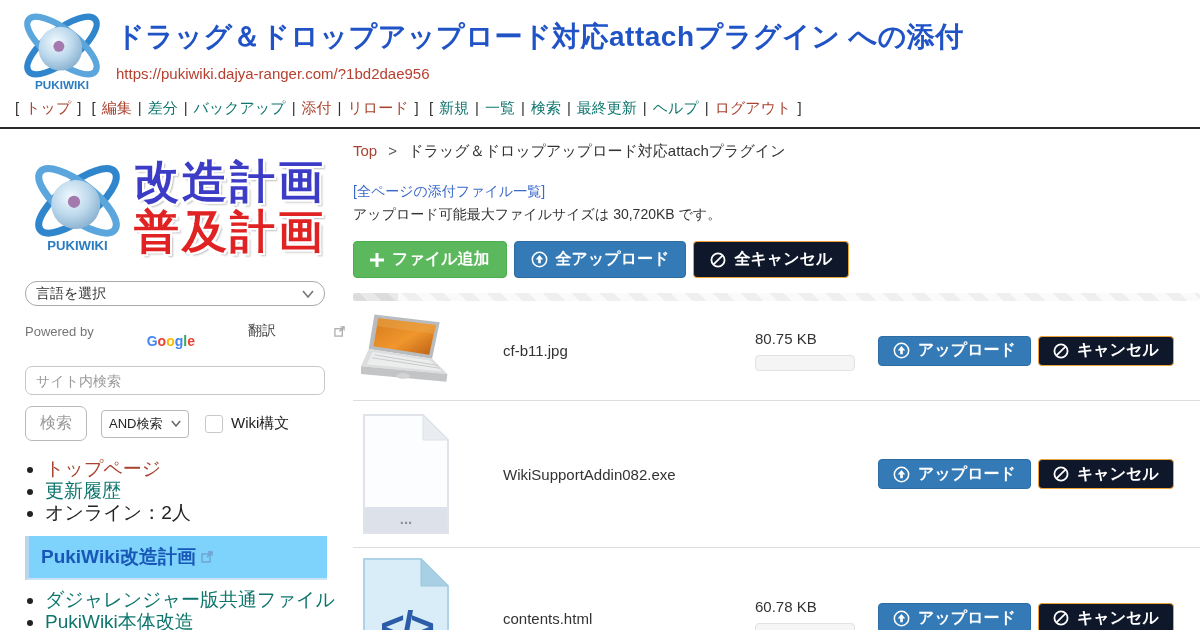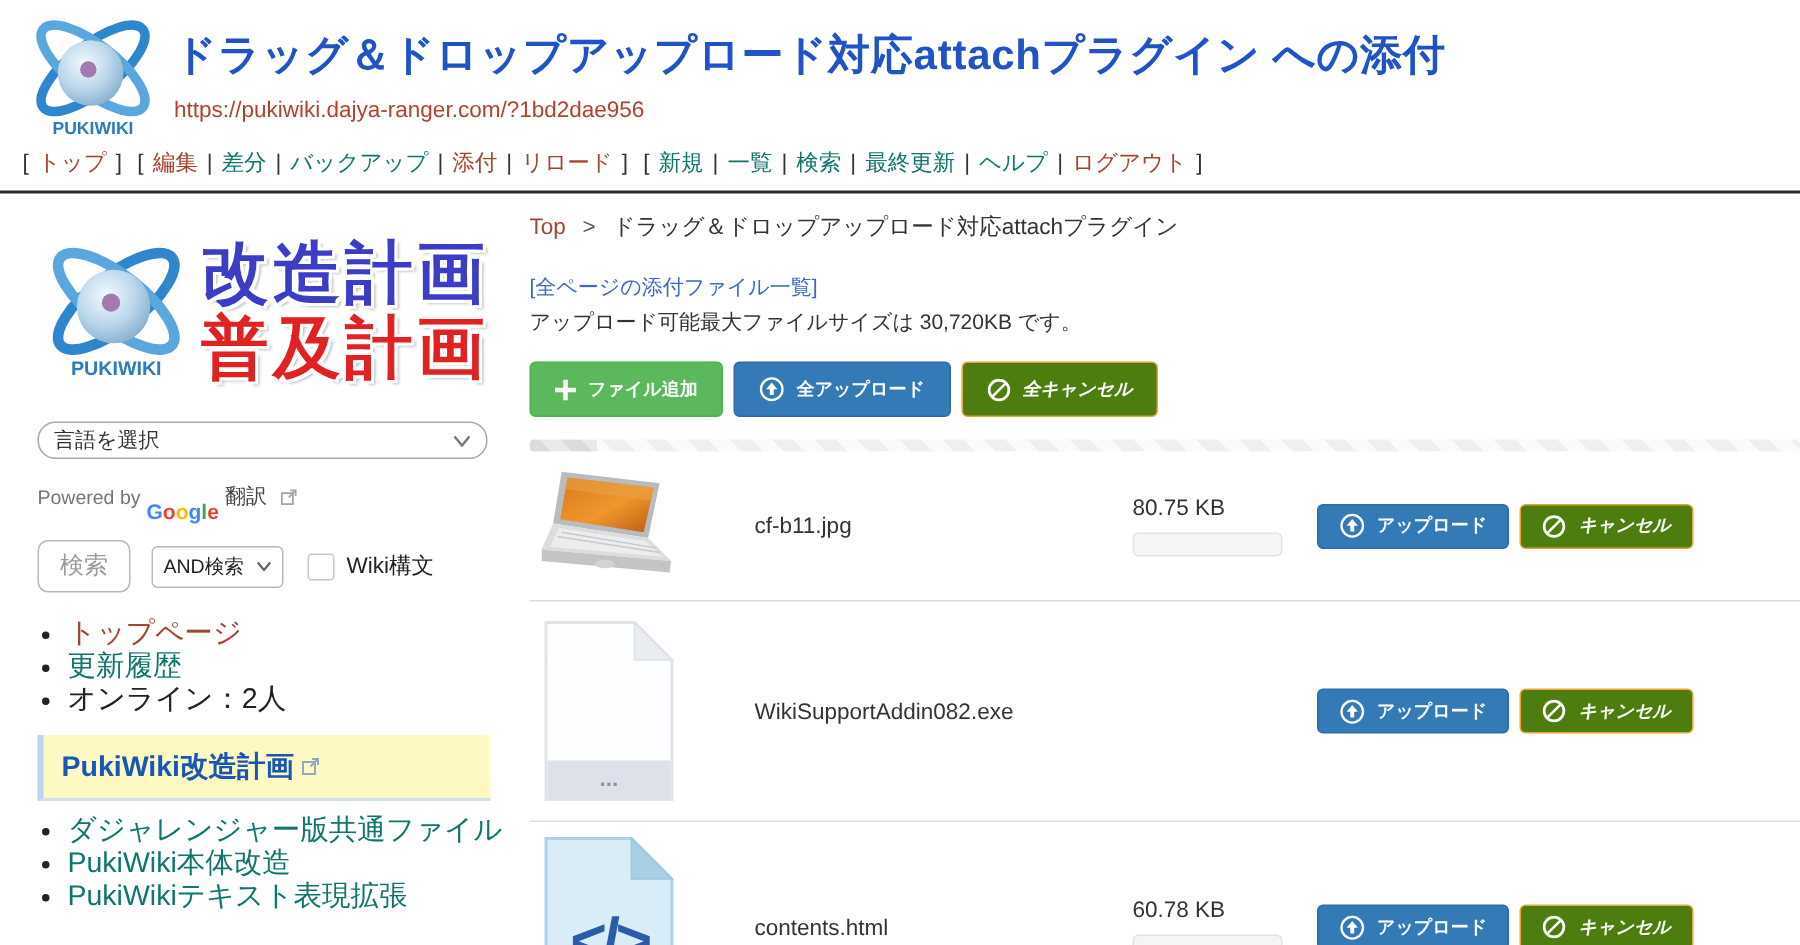--- a/index.html
+++ b/index.html
@@ -31,21 +31,21 @@
   .banner svg { width:105px; height:112px; }
   .banner-text { margin-left:4px; line-height:1.12; }
   .banner-line { font-size:45px; font-weight:bold; letter-spacing:3px;
     text-shadow:2px 2px 0 #fff,-2px -2px 0 #fff,2px -2px 0 #fff,-2px 2px 0 #fff,3px 3px 2px rgba(0,0,0,.25); }
   .banner-line.blue { color:#3c3cc6; }
   .banner-line.red  { color:#e02222; }
 
   .lang-select { margin-top:18px; width:300px; height:25px; border:1px solid #a9a9a9;
     border-radius:12px; display:flex; align-items:center; padding:0 10px; font-size:14px;
     color:#333; background:#fff; cursor:pointer; justify-content:space-between; }
-  .powered { margin-top:7px; font-size:13px; color:#757575; display:flex; align-items:center; gap:4px; }
+  .powered { margin-top:7px; font-size:13px; color:#757575; display:flex; align-items:center; gap:4px;justify-content:space-between; }
   .g-word { font-weight:bold; font-size:14px; letter-spacing:0;margin-top:20px; }
   .g-blue{color:#4285f4}.g-red{color:#ea4335}.g-yellow{color:#fbbc05}.g-green{color:#34a853}
   .powered .trans { color:#444; font-size:14px; }
 
   .site-search { margin-top:17px; width:300px; height:29px; border:1px solid #c7c7c7;
     border-radius:7px; padding:0 10px; font-size:14px; color:#333; outline:none; }
   .site-search::placeholder { color:#9a9a9a; }
 
   .search-row { margin-top:11px; display:flex; align-items:center; }
   .search-btn { width:62px; height:35px; background:#fff; border:1px solid #b9b9b9;
@@ -55,41 +55,41 @@
     border-radius:4px; display:flex; align-items:center; justify-content:space-between;
     padding:0 7px; font-size:13px; color:#222; cursor:pointer; background:#fff; }
   .wiki-check { margin-left:16px; display:flex; align-items:center; }
   .checkbox { width:18px; height:18px; border:1px solid #c9c9c9; border-radius:3px; background:#fff; cursor:pointer; }
   .wiki-check label { margin-left:8px; font-size:15px; color:#222; }
 
   .side-list { margin:17px 0 0 20px; font-size:19px; line-height:21px; list-style:disc; }
   .side-list li { margin:0 0 1px 0; color:#222; }
   .side-list a { text-decoration:none; }
 
-  .section-head { margin-top:13px; width:302px; background:#fef9c3; border-left:4px solid #b8d6ee;
+  .section-head { margin-top:13px; width:302px; background:#7dd3fc; border-left:4px solid #b8d6ee;
     border-bottom:2px solid #cde2f4; padding:8px 6px 8px 12px; display:flex; align-items:center; }
   .section-head a { font-size:19px; font-weight:bold; color:#1857b5; text-decoration:none; }
   .ext-icon { margin-left:5px; opacity:.75; }
 
   
   .breadcrumb { margin-top:13px; font-size:15px; }
   .breadcrumb .sep { margin:0 7px; color:#555; }
   .breadcrumb .current { color:#333; }
 
   .attach-link { display:inline-block; margin-top:22px; font-size:14px; color:#3b68c9; cursor:pointer; }
   .maxsize { margin-top:5px; font-size:14px; color:#333; }
 
   .toolbar { margin-top:17px; display:flex; gap:7px; }
   .btn { display:inline-flex; align-items:center; gap:8px; border:none; border-radius:4px;
-    color:#fff; font-size:12px; font-weight:bold; padding:0 16px; height:37px; cursor:pointer;
+    color:#fff; font-size:16px; font-weight:bold; padding:0 16px; height:37px; cursor:pointer;
     font-family:"Liberation Sans","DejaVu Sans",sans-serif; }
   .btn svg { flex:0 0 auto; }
   .btn-green  { background:#5cb85c; border:1px solid #4cae4c; }
   .btn-blue   { background:#337ab7; border:1px solid #2e6da4; }
-  .btn-orange { background:#4d7c0f; border:1px solid #eea236;font-style:italic; }
+  .btn-orange { background:#0f172a; border:1px solid #eea236; }
   .btn-sm { height:30px; padding:0 14px; }
 
   .global-progress { margin-top:15px; height:8px; width:100%; border-radius:3px; overflow:hidden;
     background:repeating-linear-gradient(45deg,#efefef 0 10px,#fafafa 10px 20px); position:relative; }
   .global-progress .filled { position:absolute; left:0; top:0; bottom:0; width:45px;
     background:repeating-linear-gradient(45deg,#dcdcdc 0 10px,#e9e9e9 10px 20px); }
 
   .file-row { display:flex; align-items:center; border-bottom:1px solid #ddd; }
   .row-1 { height:100px; }
   .row-2 { height:147px; }
@@ -170,20 +170,21 @@
         <span>Powered by</span>
         <span class="g-word"><span class="g-blue">G</span><span class="g-red">o</span><span class="g-yellow">o</span><span class="g-blue">g</span><span class="g-green">l</span><span class="g-red">e</span></span>
         <span class="trans">翻訳</span>
         <svg class="ext-icon" width="11" height="11" viewBox="0 0 12 12">
             <rect x="1" y="3" width="8" height="8" fill="none" stroke="#888" stroke-width="1.3"></rect>
             <polyline points="7,1 11,1 11,5" fill="none" stroke="#888" stroke-width="1.3"></polyline>
             <line x1="11" y1="1" x2="6" y2="6" stroke="#888" stroke-width="1.3"></line>
           </svg>
       </div>
 
+      <input class="site-search" type="text" placeholder="サイト内検索" style="">
 
       <div class="search-row">
         <button class="search-btn">検索</button>
         <div class="mode-select">
           <span>AND検索</span>
           <svg width="10" height="7" viewBox="0 0 12 8">
               <polyline points="1,1 6,7 11,1" fill="none" stroke="#666" stroke-width="1.8"></polyline>
             </svg>
         </div>
         <div class="wiki-check">

